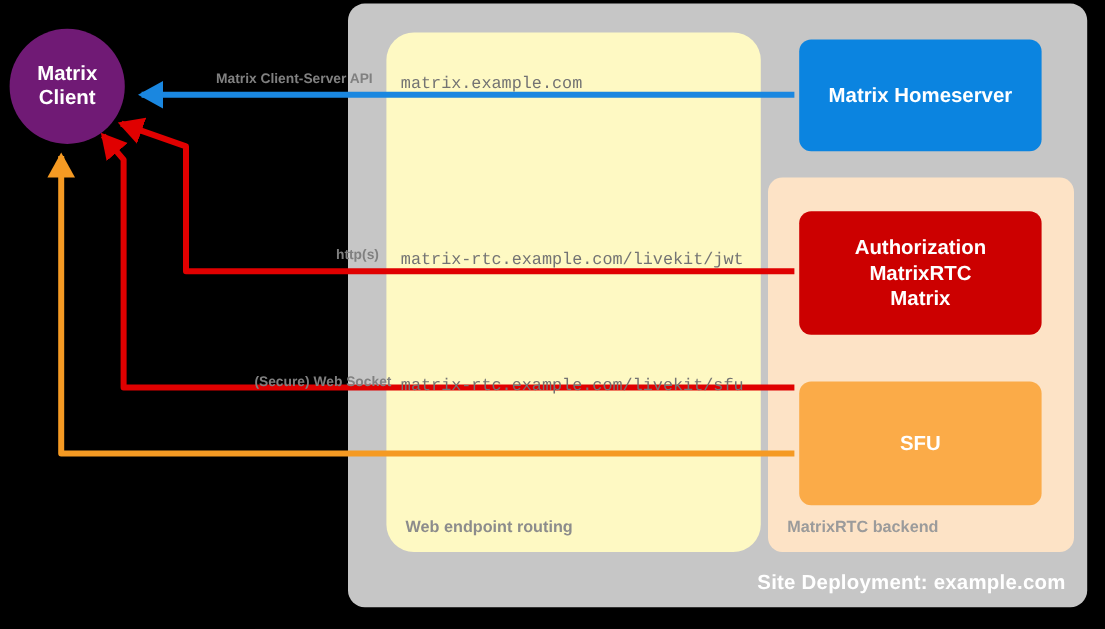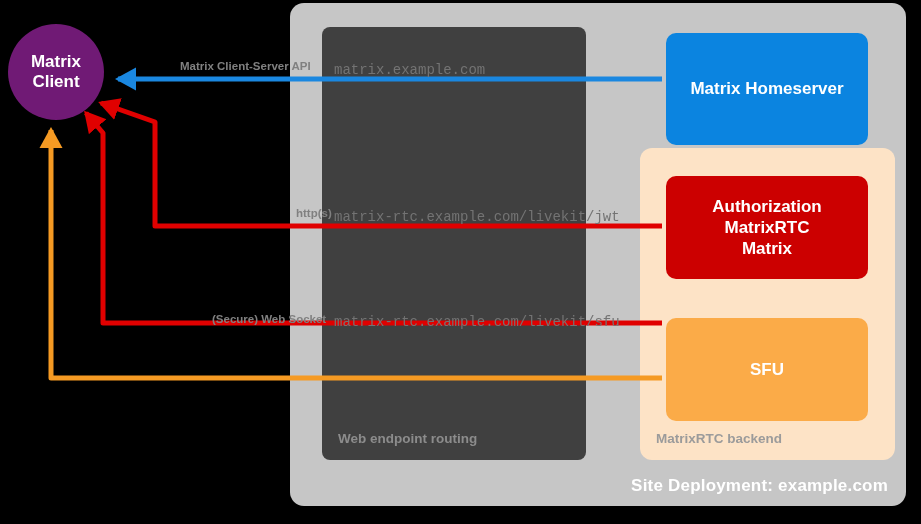--- a/index.html
+++ b/index.html
@@ -34,24 +34,24 @@
     font-size: 17px;
     font-weight: bold;
     letter-spacing: .2px;
     white-space: nowrap;
   }
 
   .web-routing {
     position: absolute;
     left: 322px;
     top: 27px;
-    width: 264px;
+    width: 312px;
     height: 433px;
-    background: #404040;
-    border-radius: 8px;
+    background: #fef9c3;
+    border-radius: 23px;
   }
   .web-routing-label {
     position: absolute;
     left: 16px;
     bottom: 14px;
     color: #8c8c8c;
     font-size: 13.5px;
     font-weight: bold;
     white-space: nowrap;
   }
@@ -101,21 +101,21 @@
     display: flex;
     align-items: center;
     justify-content: center;
     text-align: center;
     color: #ffffff;
     font-weight: bold;
     line-height: 1.25;
   }
   .node-homeserver {
     left: 666px; top: 33px;
-    width: 202px; height: 112px;
+    width: 202px; height: 93px;
     background: #0b84e0;
     font-size: 17px;
   }
   .node-auth {
     left: 666px; top: 176px;
     width: 202px; height: 103px;
     background: #cc0000;
     font-size: 17px;
   }
   .node-sfu {
@@ -145,21 +145,21 @@
   }
   .url-label {
     position: absolute;
     font-family: Liberation Mono, monospace;
     font-size: 14px;
     color: #737373;
     white-space: nowrap;
   }
 
   .lbl-csapi   { left: 132px; top: 60px; }
-  .lbl-https   { left: 232px; top: 207px; margin-left: 16px; }
+  .lbl-https   { left: 232px; top: 207px; }
   .lbl-ws      { left: 164px; top: 313px; }
   .lbl-webrtc  { left: 62px;  top: 365px; }
 
   .url-matrix  { left: 334px; top: 62px; }
   .url-jwt     { left: 334px; top: 209px; }
   .url-sfu     { left: 334px; top: 314px; }
 </style>
 </head>
 <body>
 

